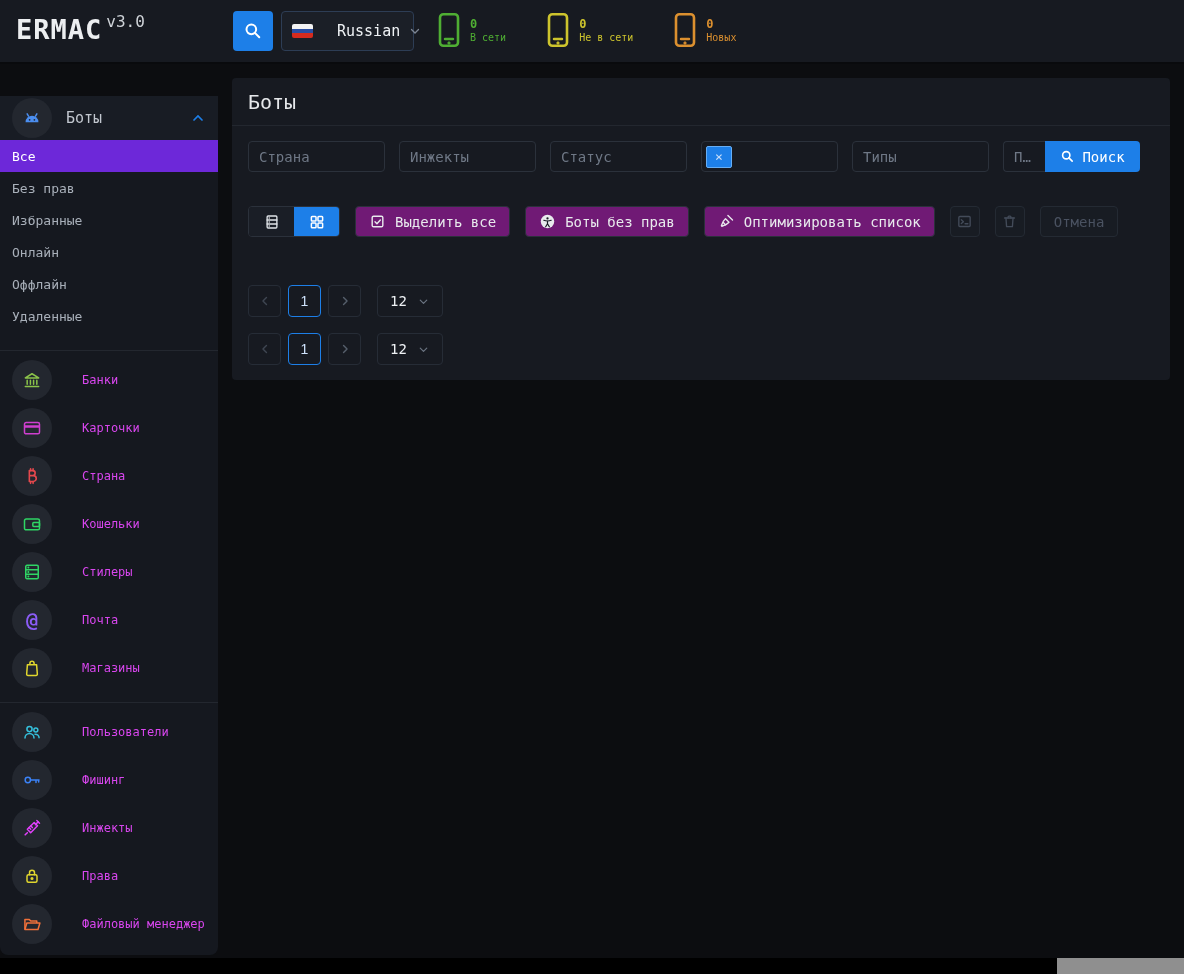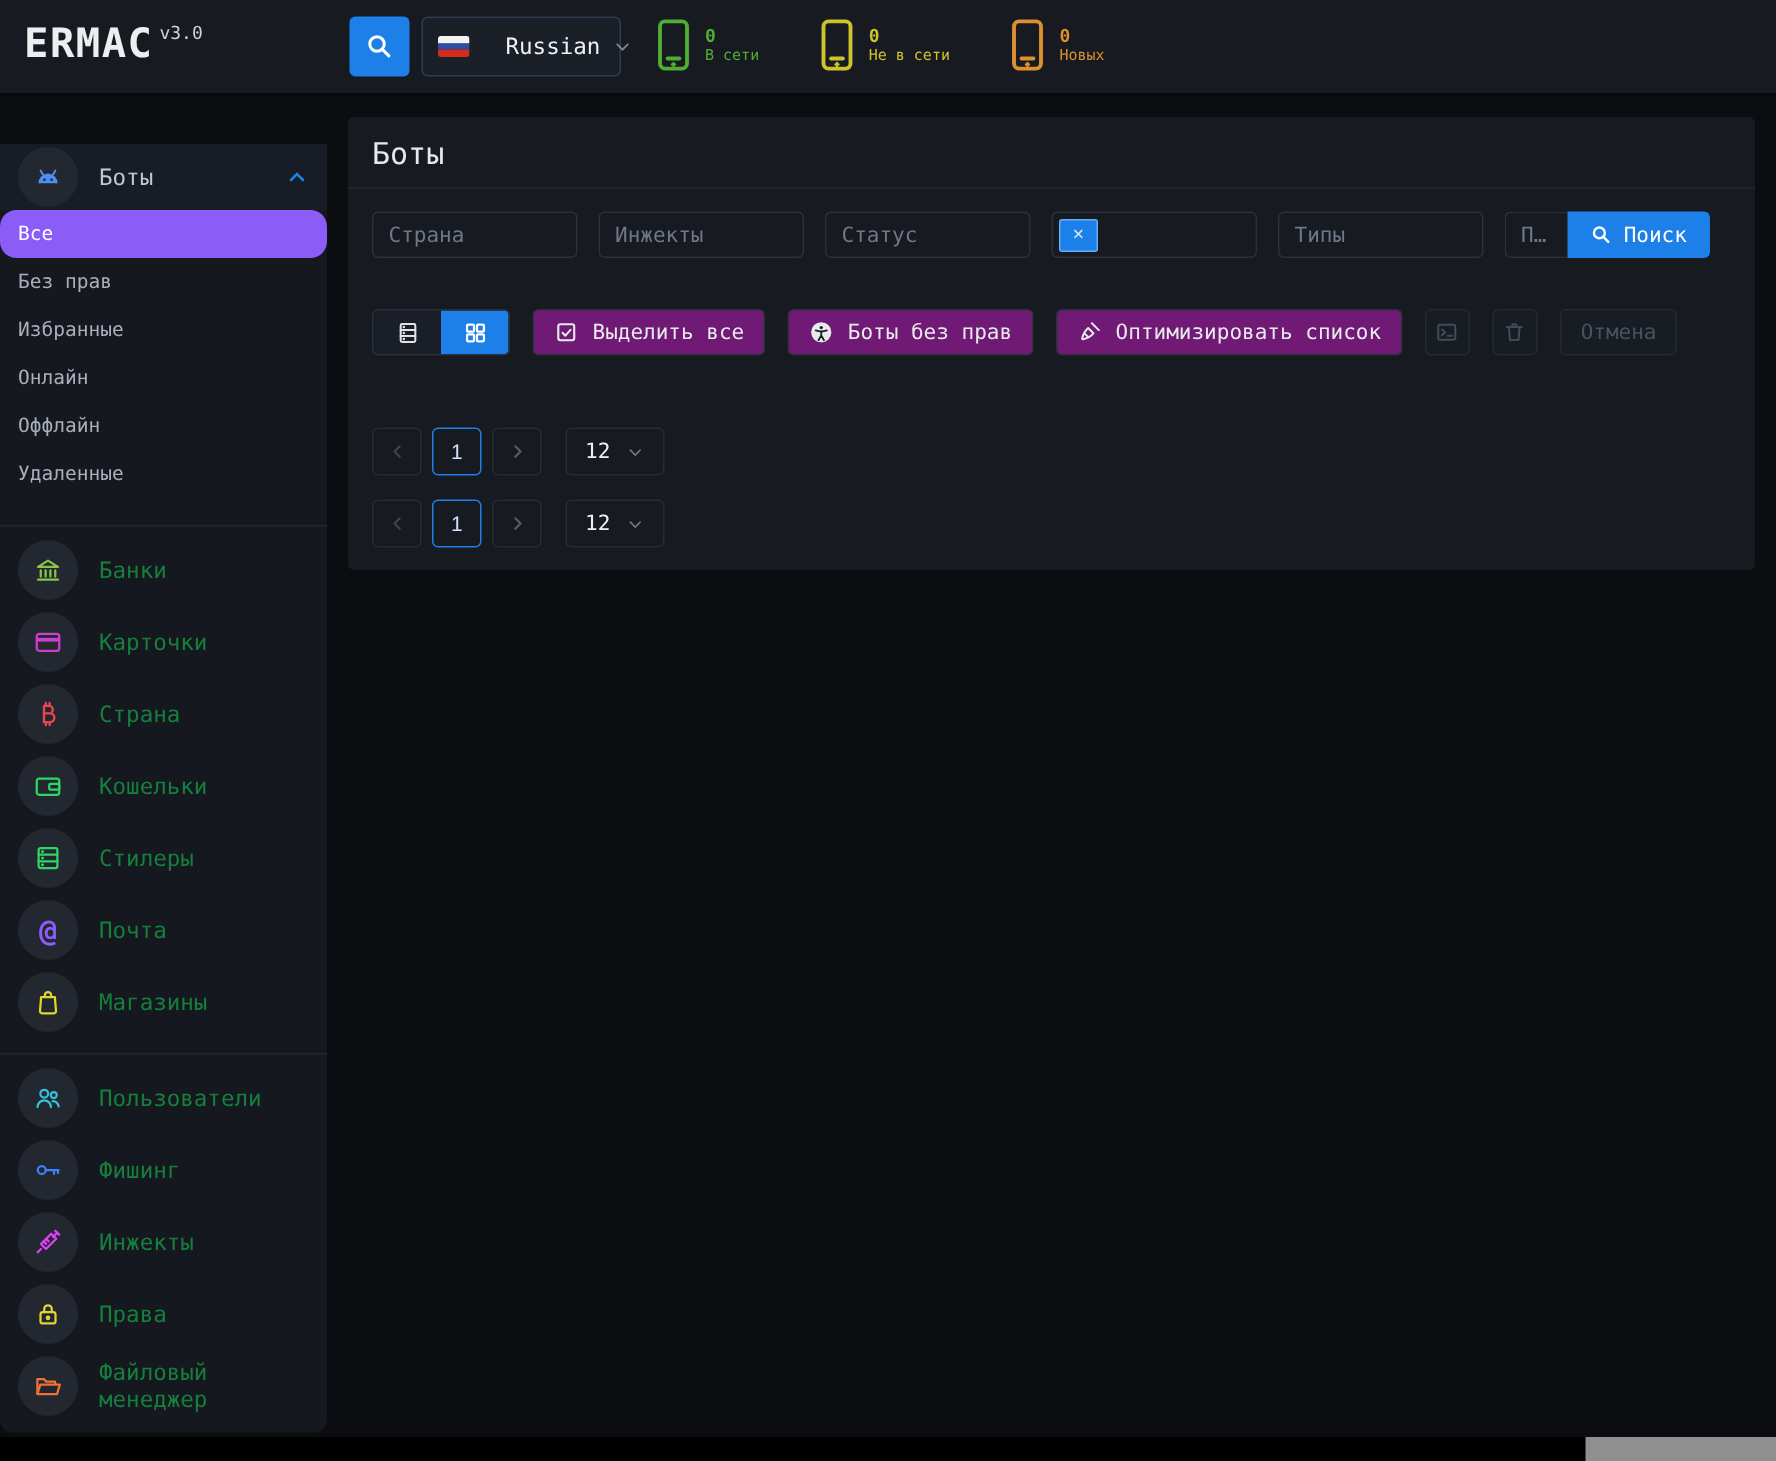--- a/index.html
+++ b/index.html
@@ -13,21 +13,21 @@
   }
   svg { display:block; }
 
   
   .header {
     position:absolute; left:0; top:0; width:1184px; height:64px;
     background:#171a21; border-bottom:2px solid #090a0d;
   }
   .logo { position:absolute; left:16px; top:14px; }
   .logo .name { font-size:27px; font-weight:bold; color:#eceef0; letter-spacing:1px; }
-  .logo .ver { font-size:12px; color:#cfd3d8; vertical-align:super; margin-left:4px; position:relative; top:-6px; }
+  .logo .ver { font-size:16px; color:#cfd3d8; vertical-align:super; margin-left:4px; position:relative; top:-6px; }
   .search-btn {
     position:absolute; left:233px; top:11px; width:40px; height:40px;
     background:#1d7fe8; border:none; border-radius:4px; color:#fff;
     display:flex; align-items:center; justify-content:center; cursor:pointer;
   }
   .lang-select {
     position:absolute; left:281px; top:11px; width:133px; height:40px;
     background:#1b1f27; border:1px solid #2d3d55; border-radius:4px;
     display:flex; align-items:center; padding:0 10px; gap:8px; cursor:pointer;
   }
@@ -57,27 +57,27 @@
     width:40px; height:40px; border-radius:50%; background:#23272f;
     display:flex; align-items:center; justify-content:center; flex-shrink:0;
   }
   .bots-header .icon-circle { width:40px; height:40px; }
   .bots-header .lbl { margin-left:14px; font-size:15px; color:#c2c7cf; flex:1; }
   .bots-header .chev-up { color:#1d7fe8; }
   .submenu-item {
     height:32px; display:flex; align-items:center; padding-left:12px;
     font-size:13px; color:#a9b0ba; cursor:pointer;
   }
-  .submenu-item.active { background:#8b5cf6; color:#ffffff;border-radius:11px; }
+  .submenu-item.active { background:#6d28d9; color:#ffffff; }
   .side-divider { height:1px; background:#23272f; margin-top:18px; }
   .nav-section { padding-top:5px; }
   .nav-item {
     height:48px; display:flex; align-items:center; padding:0 12px; cursor:pointer;
   }
-  .nav-item .lbl { margin-left:14px; font-size:15px; color:#15803d; }
+  .nav-item .lbl { margin-left:30px; font-size:12px; color:#d946ef; }
   .c-blue    { color:#4b8ef0; }
   .c-green   { color:#8bc34a; }
   .c-magenta { color:#cf3fcf; }
   .c-red     { color:#e5484d; }
   .c-green2  { color:#2fd565; }
   .c-purple  { color:#8b5cf6; }
   .c-yellow  { color:#e0d62e; }
   .c-cyan    { color:#35c0dc; }
   .c-blue2   { color:#3b82f6; }
   .c-pink    { color:#e040fb; }

